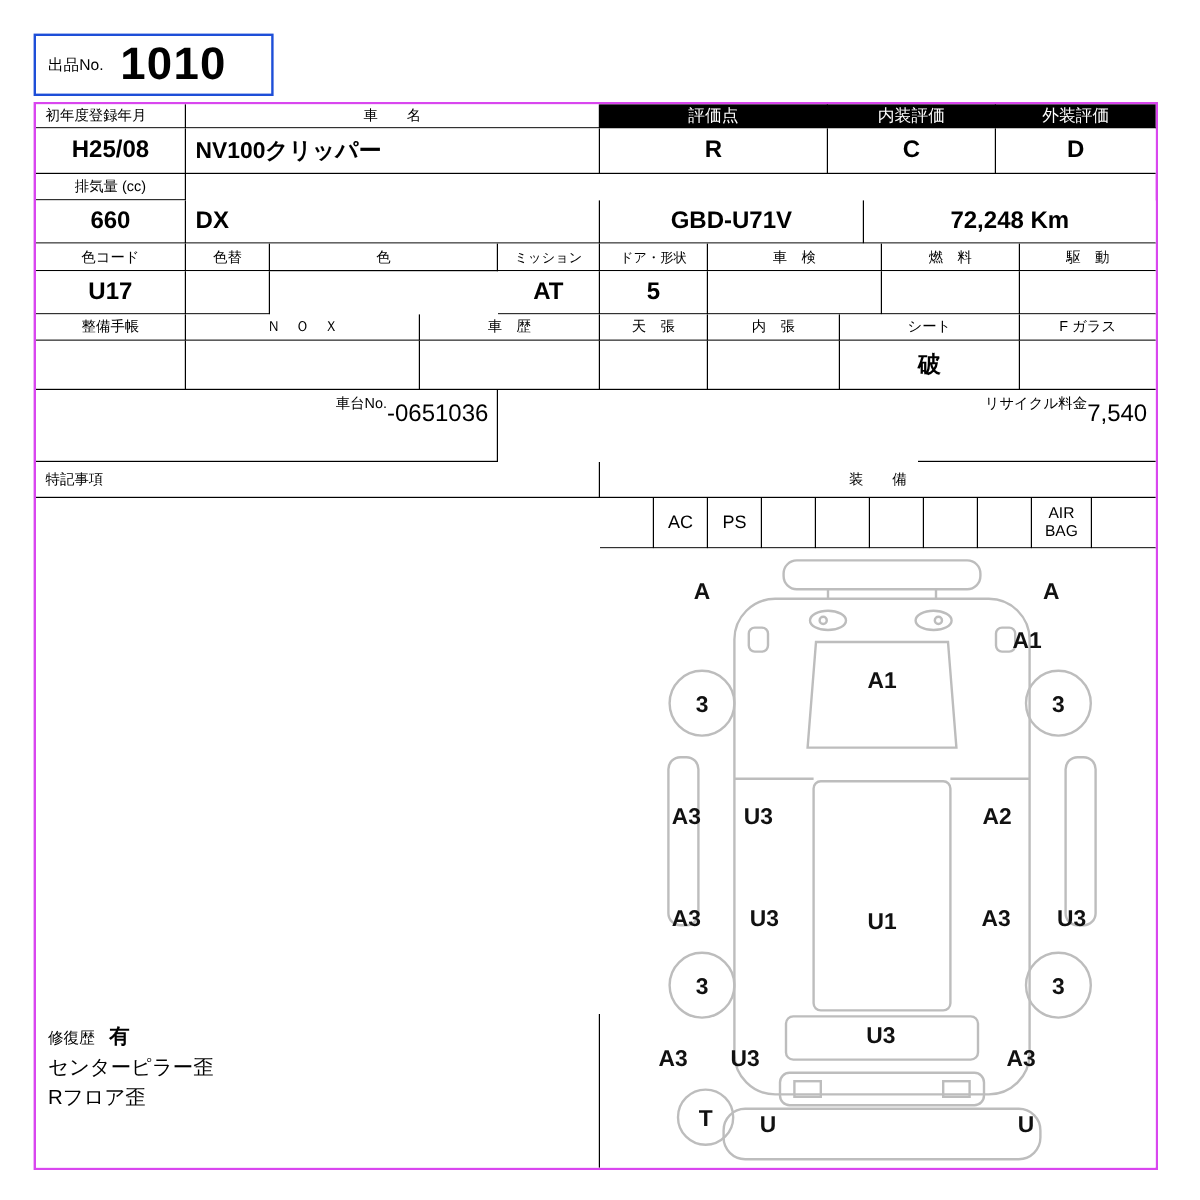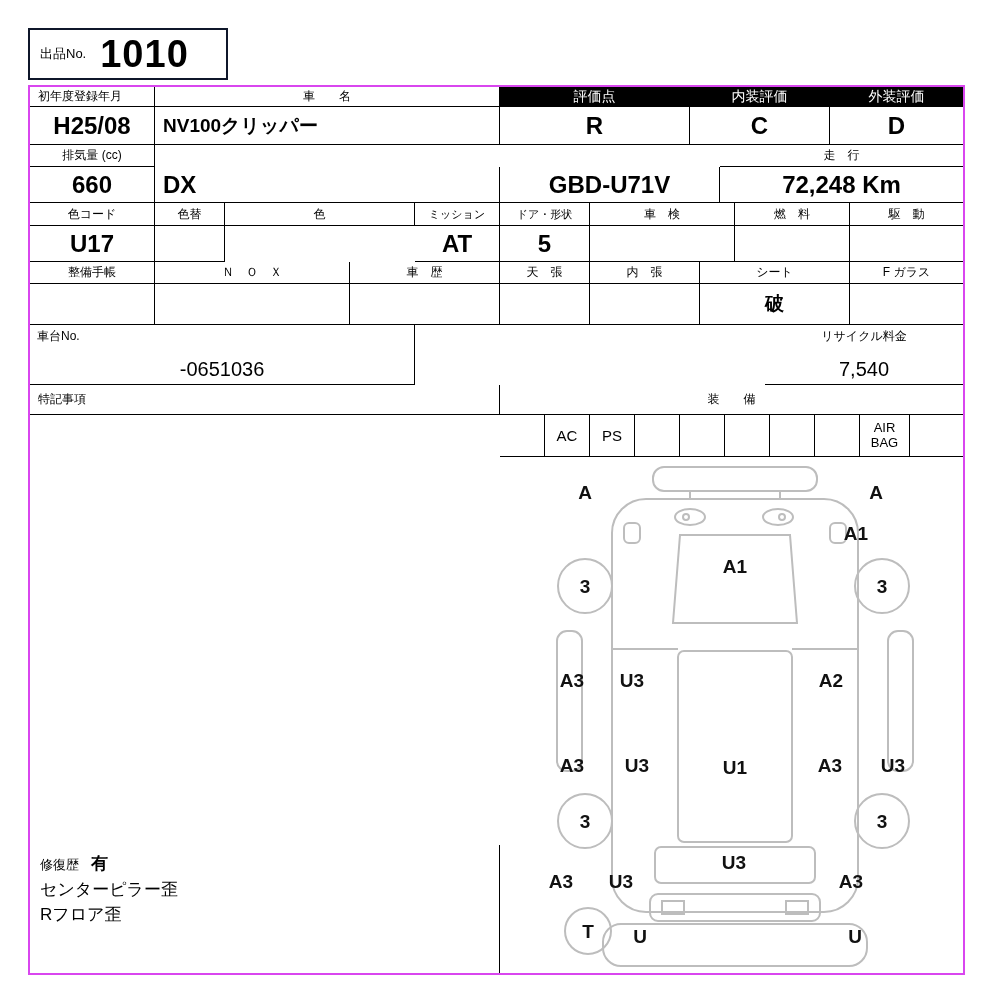--- a/index.html
+++ b/index.html
@@ -7,46 +7,46 @@
   body {
     width:1000px; height:1000px;
     font-family:"Liberation Sans","DejaVu Sans",sans-serif;
     color:#000;
   }
   #sheet { position:relative; width:1000px; height:1000px; background:#fff; }
 
   
   #lotbox {
     position:absolute; left:28px; top:28px; width:200px; height:52px;
-    border:2px solid #0f172a; display:flex; align-items:center; gap:14px; padding-left:10px;
+    border:2px solid #1d4ed8; display:flex; align-items:center; gap:14px; padding-left:10px;
     background:#fff;
   }
   #lotbox .lbl { font-size:13px; }
   #lotbox .num { font-size:38px; font-weight:bold; letter-spacing:1px; }
 
   
   #grid {
     position:absolute; left:28px; top:85px; width:937px; height:890px;
     border:2px solid #d946ef; background:#fff;
   }
   .cell {
     position:absolute; border-right:1px solid #000; border-bottom:1px solid #000;
     display:flex; align-items:center; justify-content:center; overflow:hidden;
     background:#fff;
   }
   .nr { border-right:none; }
   .nb { border-bottom:none; }
   .hdr { font-size:12px; }
   .h11 { font-size:11px; }
   .dark { background:#000; color:#fff; font-size:14px; }
-  .val { font-weight:bold; font-size:24px; }
+  .val { font-weight:bold; font-size:20px; }
   .v19 { font-size:19px; }
   .v17 { font-size:17px; }
   .lft { justify-content:flex-start; padding-left:8px; }
-  .stack { flex-direction:column; align-items:stretch; justify-content:space-between; padding:3px 7px; }
+  .stack { flex-direction:row; align-items:stretch; justify-content:flex-end; padding:3px 7px; }
   .slabel { font-size:12px; }
   .clabel { text-align:center; }
   .sval { font-weight:normal; font-size:20px; text-align:center; margin-top:6px; }
   .notes-cell { display:block; padding:130px 0 0 10px; font-size:17px; line-height:25px; }
   .repair-cell { display:block; padding:6px 10px; font-size:17px; line-height:25px; }
   .repair-head .rlabel { font-size:13px; margin-right:12px; }
   .repair-head .yes { font-weight:bold; font-size:17px; }
   .eq { font-size:15px; }
   .eq-air { font-size:13px; line-height:1.1; text-align:center; font-weight:normal; padding:0 2px; }
   .diagram-cell { padding:0; display:block; }
@@ -70,21 +70,20 @@
     <div class="cell dark" style="left:660px;top:0;width:140px;height:20px">内装評価</div>
     <div class="cell dark nr" style="left:800px;top:0;width:133px;height:20px">外装評価</div>
 
     <div class="cell val" style="left:0;top:20px;width:125px;height:38px">H25/08</div>
     <div class="cell val v19 lft" style="left:125px;top:20px;width:345px;height:38px">NV100クリッパー</div>
     <div class="cell val" style="left:470px;top:20px;width:190px;height:38px">R</div>
     <div class="cell val" style="left:660px;top:20px;width:140px;height:38px">C</div>
     <div class="cell val nr" style="left:800px;top:20px;width:133px;height:38px">D</div>
 
     <div class="cell hdr" style="left:0;top:58px;width:125px;height:22px">排気量 (cc)</div>
-    <div class="cell hdr nr" style="left:690px;top:58px;width:243px;height:22px">走　行</div>
 
     <div class="cell val" style="left:0;top:80px;width:125px;height:36px">660</div>
     <div class="cell val lft" style="left:125px;top:80px;width:345px;height:36px">DX</div>
     <div class="cell val" style="left:470px;top:80px;width:220px;height:36px">GBD-U71V</div>
     <div class="cell val nr" style="left:690px;top:80px;width:243px;height:36px">72,248 Km</div>
 
     <div class="cell hdr" style="left:0;top:116px;width:125px;height:23px">色コード</div>
     <div class="cell hdr" style="left:125px;top:116px;width:70px;height:23px">色替</div>
     <div class="cell hdr" style="left:195px;top:116px;width:190px;height:23px">色</div>
     <div class="cell h11" style="left:385px;top:116px;width:85px;height:23px">ミッション</div>

